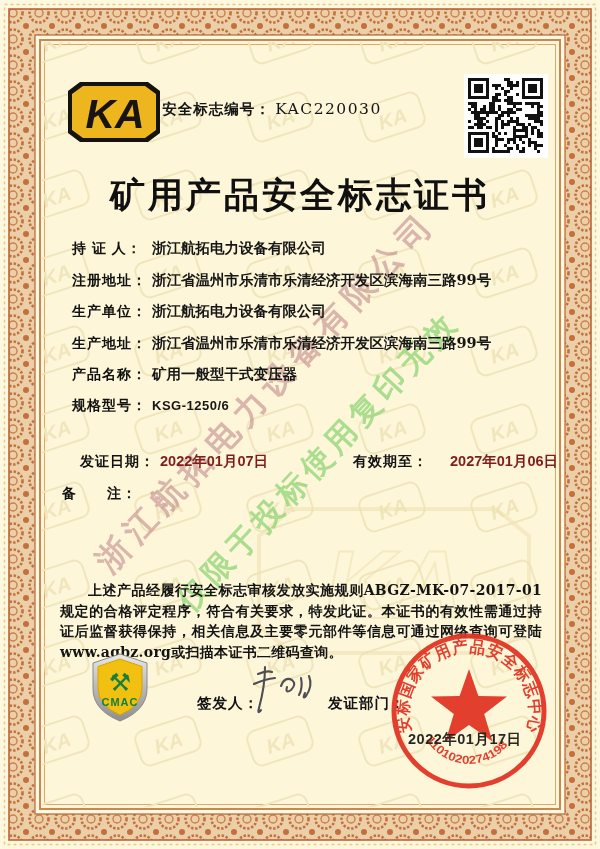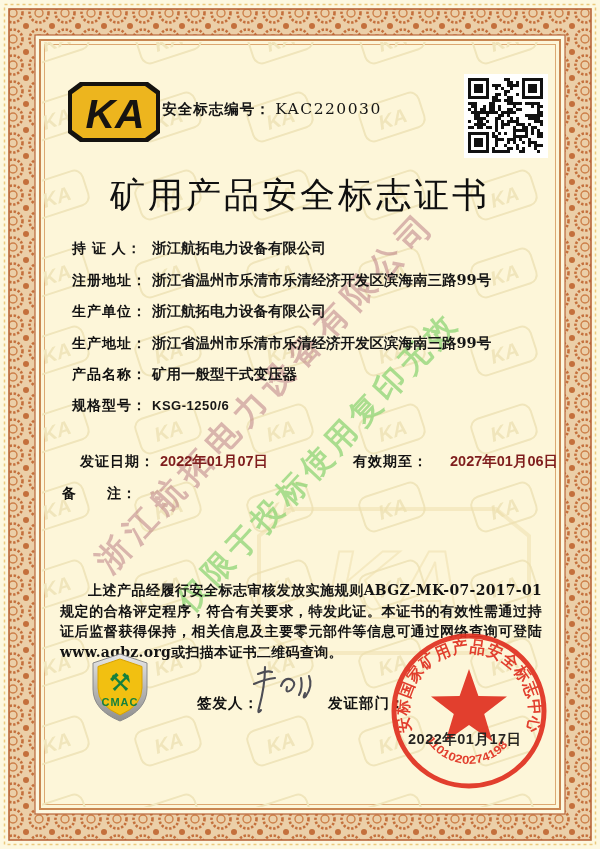--- a/index.html
+++ b/index.html
@@ -16,21 +16,21 @@
       color:rgba(187,128,134,0.55);transform:rotate(-47deg);}
   .wm-usage{left:168px;top:592px;font-size:31px;letter-spacing:5px;
       color:rgba(146,214,120,0.78);transform:rotate(-47deg);}
   
   .ka-logo{left:66px;top:80px;z-index:3;}
   .number-line{top:100px;left:0;width:544px;text-align:center;z-index:3;}
   .number-label{font-weight:bold;font-size:14.5px;color:#151515;letter-spacing:1px;}
   .number-value{font-family:"DejaVu Serif",serif;font-size:15.5px;color:#151515;letter-spacing:1.5px;}
   .qr-box{left:464px;top:74px;width:76px;height:76px;background:#fff;padding:4px;z-index:3;}
   .cert-title{top:172px;left:0;width:600px;text-align:center;z-index:3;
-      font-family:"DejaVu Serif",serif;font-weight:normal;font-size:35px;color:#101010;letter-spacing:3px;}
+      font-family:"DejaVu Serif",serif;font-weight:bold;font-size:35px;color:#101010;letter-spacing:3px;}
   
   .fields{top:239px;left:72px;width:482px;z-index:3;}
   .frow{display:flex;align-items:baseline;margin-bottom:12.6px;}
   .lbl{font-weight:bold;font-size:14px;color:#111;letter-spacing:1px;
        width:80px;flex:0 0 auto;white-space:nowrap;}
   .frow.wide .lbl{width:auto;margin-right:22px;}
   .val{font-family:"DejaVu Serif",serif;font-weight:bold;font-size:14.5px;color:#161616;}
   .val.latin{font-family:"Liberation Sans",sans-serif;font-weight:bold;font-size:13px;letter-spacing:0.5px;}
   .dates-row{top:452px;left:80px;width:482px;z-index:3;display:flex;align-items:baseline;}
   .dates-row .lbl2{font-weight:bold;font-size:14px;color:#111;letter-spacing:1px;}

